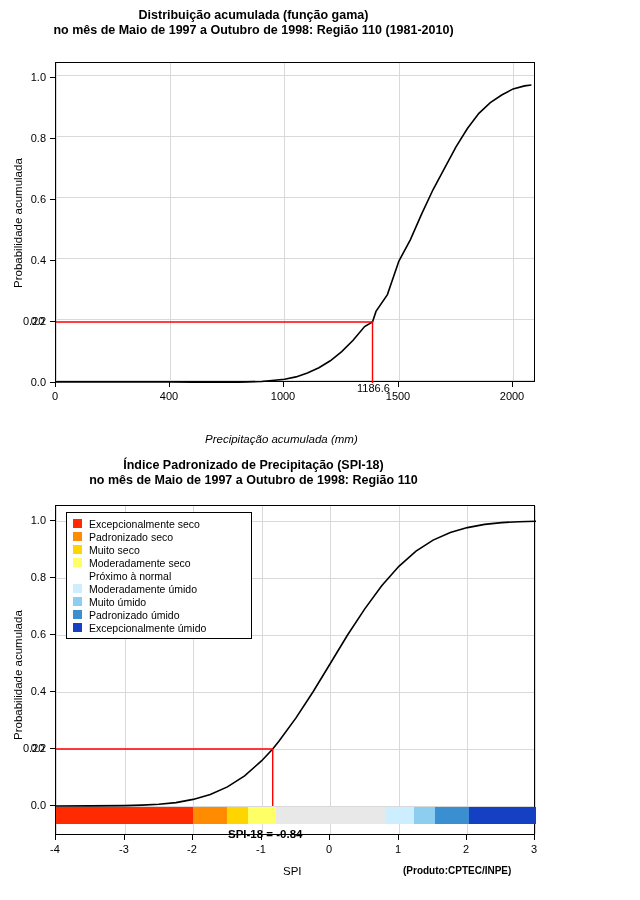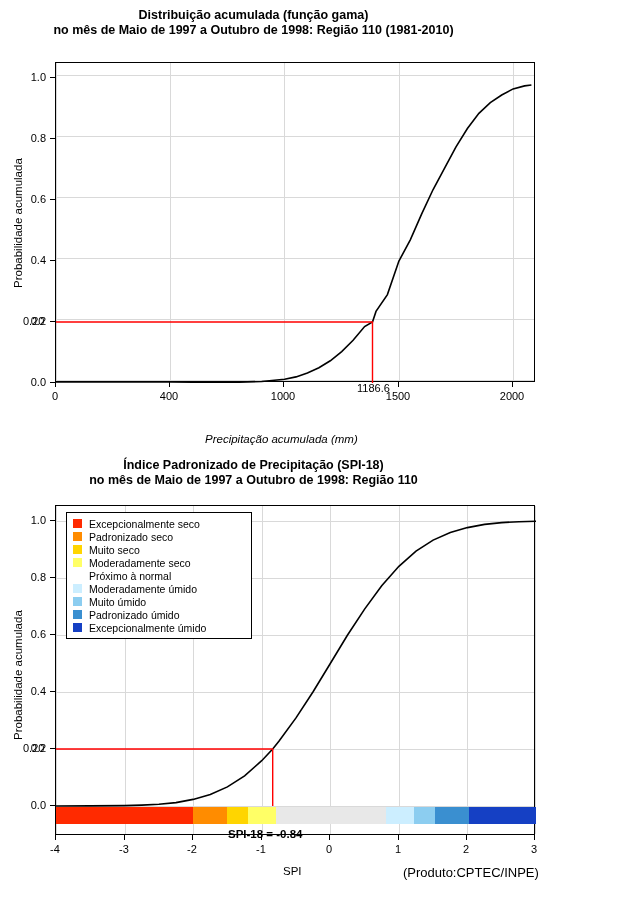--- a/index.html
+++ b/index.html
@@ -94,22 +94,23 @@
 
   .annot{position:absolute;font-size:11px;white-space:nowrap;}
   .spi-label{
     position:absolute;
     font-size:11.5px;
     font-weight:bold;
     white-space:nowrap;
   }
   .credit{
     position:absolute;
-    font-size:13px;
-    white-space:nowrap;
+    font-size:10px;
+    white-space:nowrap;
+    font-weight:bold;
   }
   svg{display:block;}
 </style>
 </head>
 <body>
 
 <div class="panel" id="panel-top">
 
   <div class="title">
     <span>Distribuição acumulada (função gama)</span>

